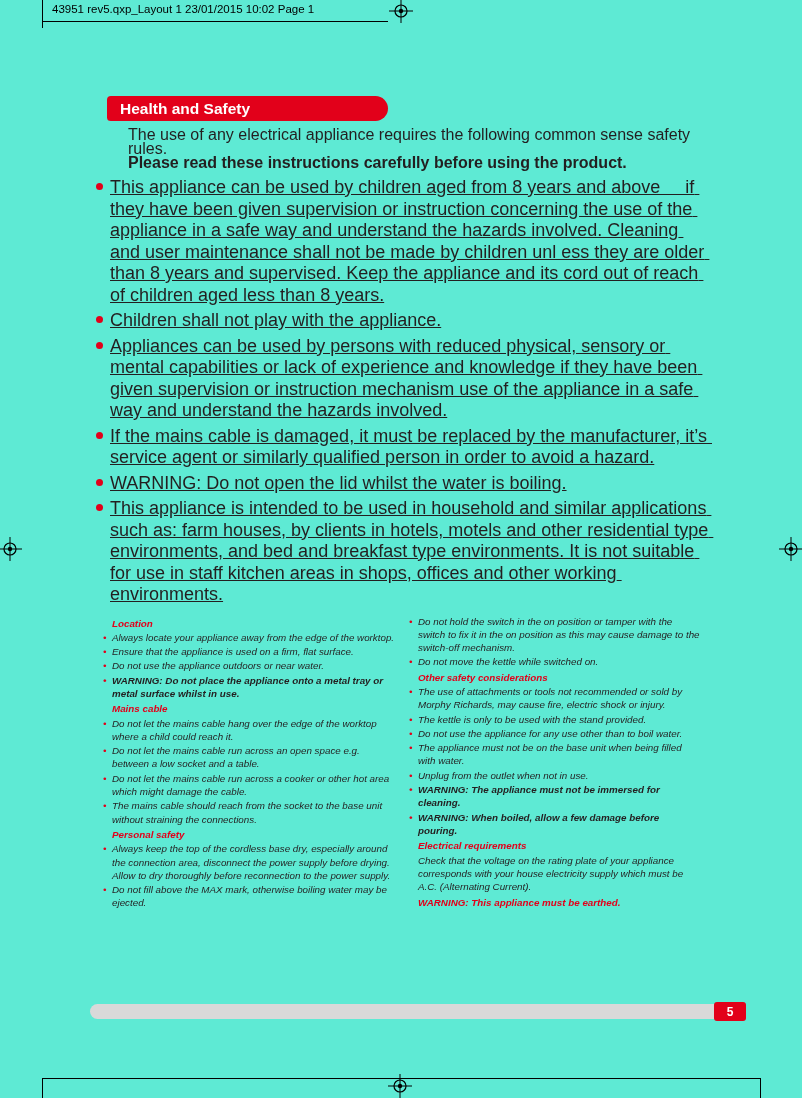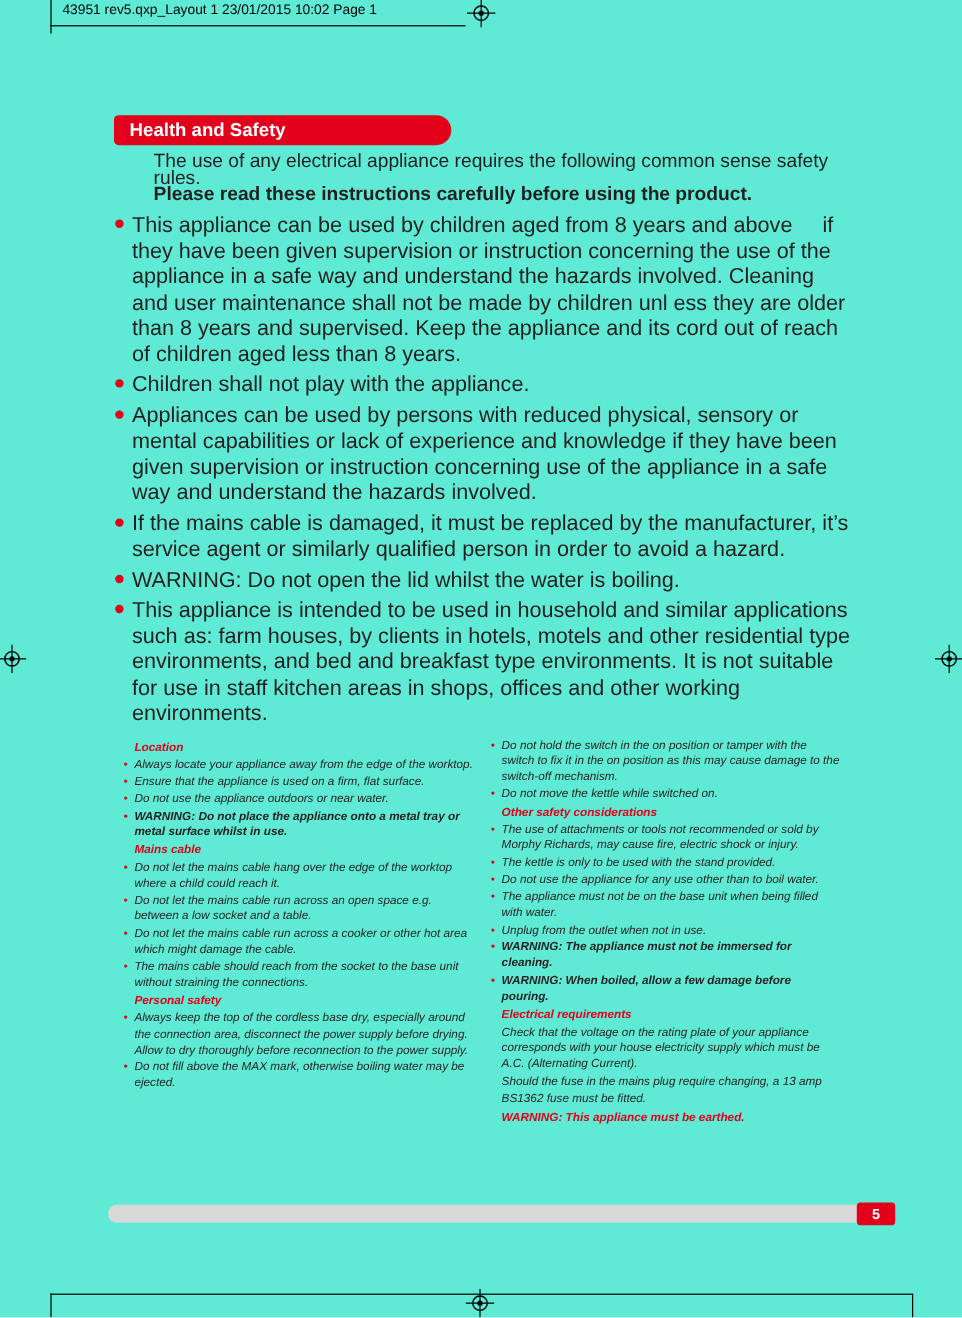--- a/index.html
+++ b/index.html
@@ -28,26 +28,27 @@
   .reg-right{left:779px;top:537px;}
   .reg-bottom{left:388px;top:1074px;}
 
   
   .content{position:absolute;left:95px;top:96px;width:615px;}
   .banner{
     width:281px;height:25px;background:var(--brand-red);
     border-radius:4px 13px 13px 4px;display:flex;align-items:center;
     padding-left:13px;color:#fff;font-weight:bold;font-size:15.5px;
     margin-bottom:7px;
+    margin-left:12px;
   }
   .intro{font-size:16px;line-height:14px;margin-left:33px;margin-bottom:7px;}
   .intro .bold{font-weight:bold;}
 
   .main-bullets{font-size:18px;line-height:21.5px;}
-  .mb{position:relative;padding-left:15px;margin:0 0 4px 0;white-space:pre-wrap;}
+  .mb{position:relative;padding-left:15px;margin:0 0 4px 0;white-space:pre-wrap;text-decoration:underline;}
   .mb::before{
     content:"";position:absolute;left:1px;top:6px;width:7px;height:7px;
     border-radius:50%;background:var(--brand-red);
   }
 
   .columns{display:flex;gap:14px;margin-top:9px;padding-left:8px;
     font-size:9.8px;line-height:13.3px;font-style:italic;}
   .col{width:292px;}
   .col-heading{color:var(--brand-red);font-weight:bold;margin:2px 0 1px 9px;}
   .col-bullet{position:relative;padding-left:9px;margin-bottom:1px;}
@@ -118,21 +119,21 @@
 
     <div class="intro">
       <div>The use of any electrical appliance requires the following common sense safety rules.</div>
       <div class="bold">Please read these instructions carefully before using the product.</div>
     </div>
 
     <div class="main-bullets">
 
     <div class="mb">This appliance can be used by children aged from 8 years and above     if they have been given supervision or instruction concerning the use of the appliance in a safe way and understand the hazards involved. Cleaning and user maintenance shall not be made by children unl ess they are older than 8 years and supervised. Keep the appliance and its cord out of reach of children aged less than 8 years.</div>
         <div class="mb">Children shall not play with the appliance.</div>
-        <div class="mb">Appliances can be used by persons with reduced physical, sensory or mental capabilities or lack of experience and knowledge if they have been given supervision or instruction concerning use of the appliance in a safe way and understand the hazards involved.</div>
+        <div class="mb">Appliances can be used by persons with reduced physical, sensory or mental capabilities or lack of experience and knowledge if they have been given supervision or instruction mechanism use of the appliance in a safe way and understand the hazards involved.</div>
         <div class="mb">If the mains cable is damaged, it must be replaced by the manufacturer, it’s service agent or similarly qualified person in order to avoid a hazard.</div>
         <div class="mb">WARNING: Do not open the lid whilst the water is boiling.</div>
         <div class="mb">This appliance is intended to be used in household and similar applications such as: farm houses, by clients in hotels, motels and other residential type environments, and bed and breakfast type environments. It is not suitable for use in staff kitchen areas in shops, offices and other working environments.</div>
       </div>
 
     <div class="columns">
       <div class="col">
 
       <div class="col-heading">Location</div>
           <div class="col-bullet">Always locate your appliance away from the edge of the worktop.</div>
@@ -155,21 +156,20 @@
           <div class="col-heading">Other safety considerations</div>
           <div class="col-bullet">The use of attachments or tools not recommended or sold by Morphy Richards, may cause fire, electric shock or injury.</div>
           <div class="col-bullet">The kettle is only to be used with the stand provided.</div>
           <div class="col-bullet">Do not use the appliance for any use other than to boil water.</div>
           <div class="col-bullet">The appliance must not be on the base unit when being filled with water.</div>
           <div class="col-bullet">Unplug from the outlet when not in use.</div>
           <div class="col-bullet bold">WARNING: The appliance must not be immersed for cleaning.</div>
           <div class="col-bullet bold">WARNING: When boiled, allow a few damage before pouring.</div>
           <div class="col-heading">Electrical requirements</div>
           <div class="col-para">Check that the voltage on the rating plate of your appliance corresponds with your house electricity supply which must be A.C. (Alternating Current).</div>
-          <div class="col-para">Should the fuse in the mains plug require changing, a 13 amp BS1362 fuse must be fitted.</div>
           <div class="col-warning">WARNING: This appliance must be earthed.</div>
         </div>
     </div>
 
   </div>
 
   <div class="footer-bar">
     <div class="page-num">
       <span>5</span>
     </div>

